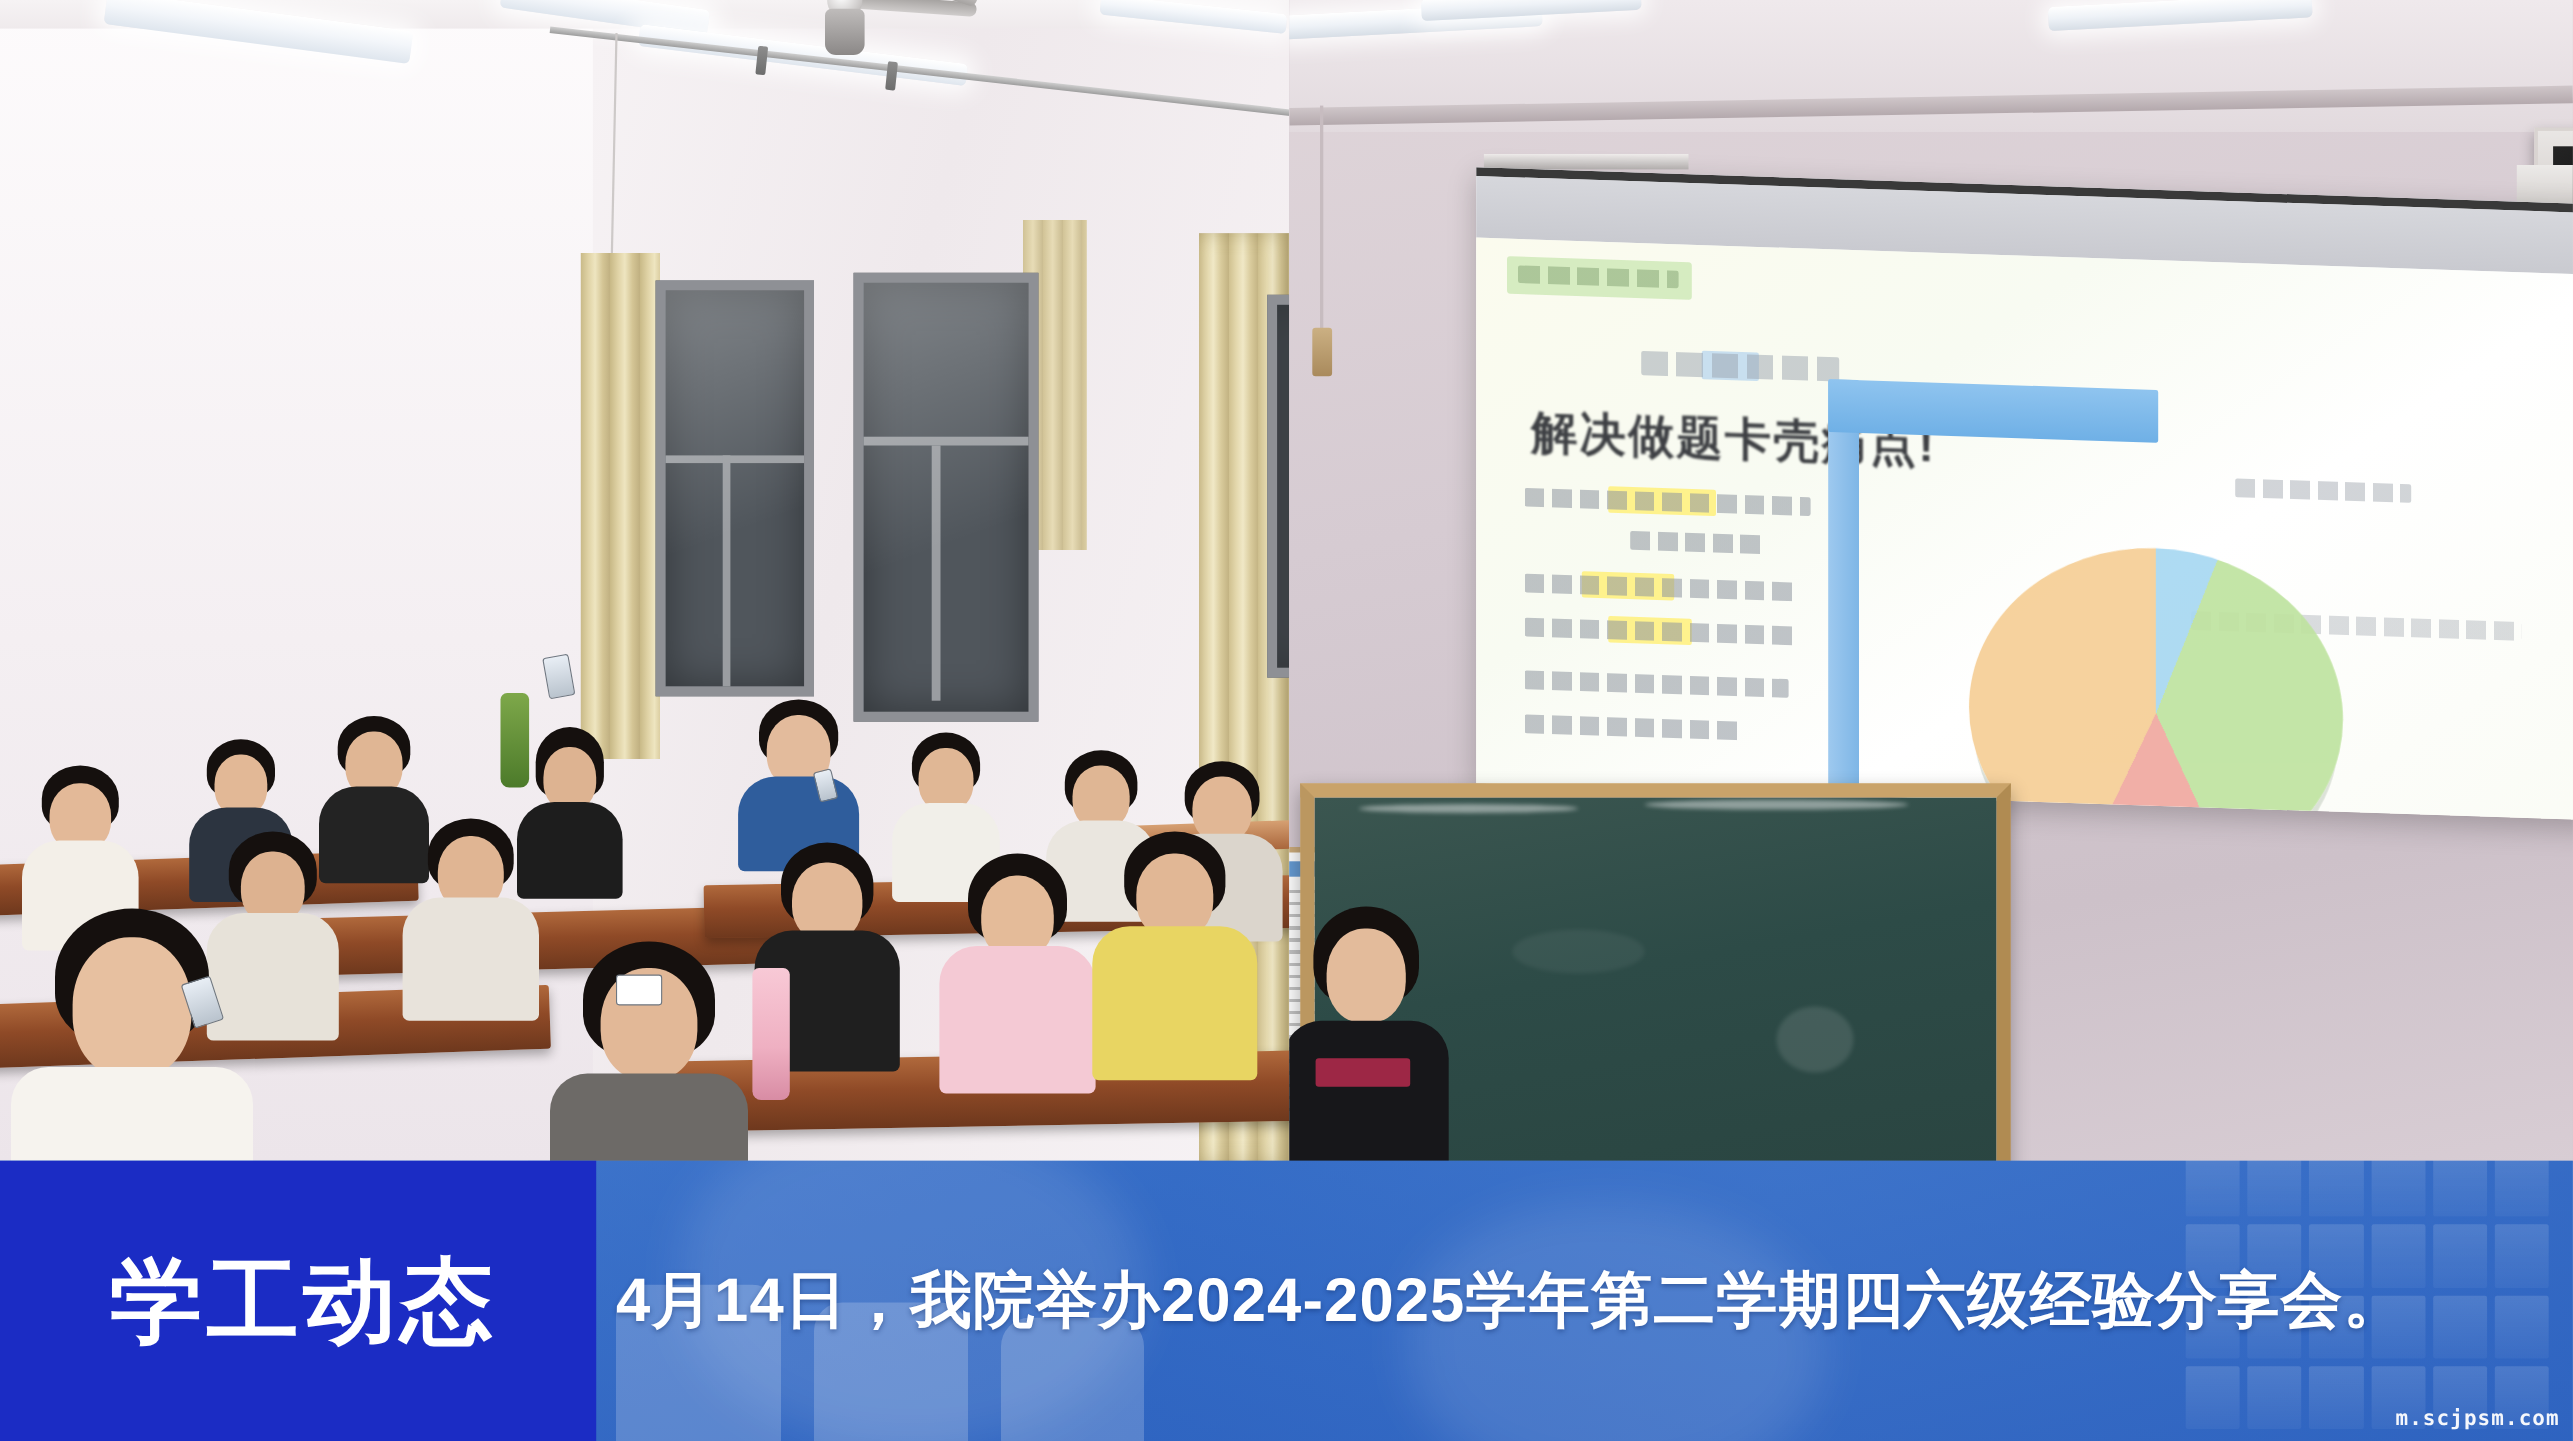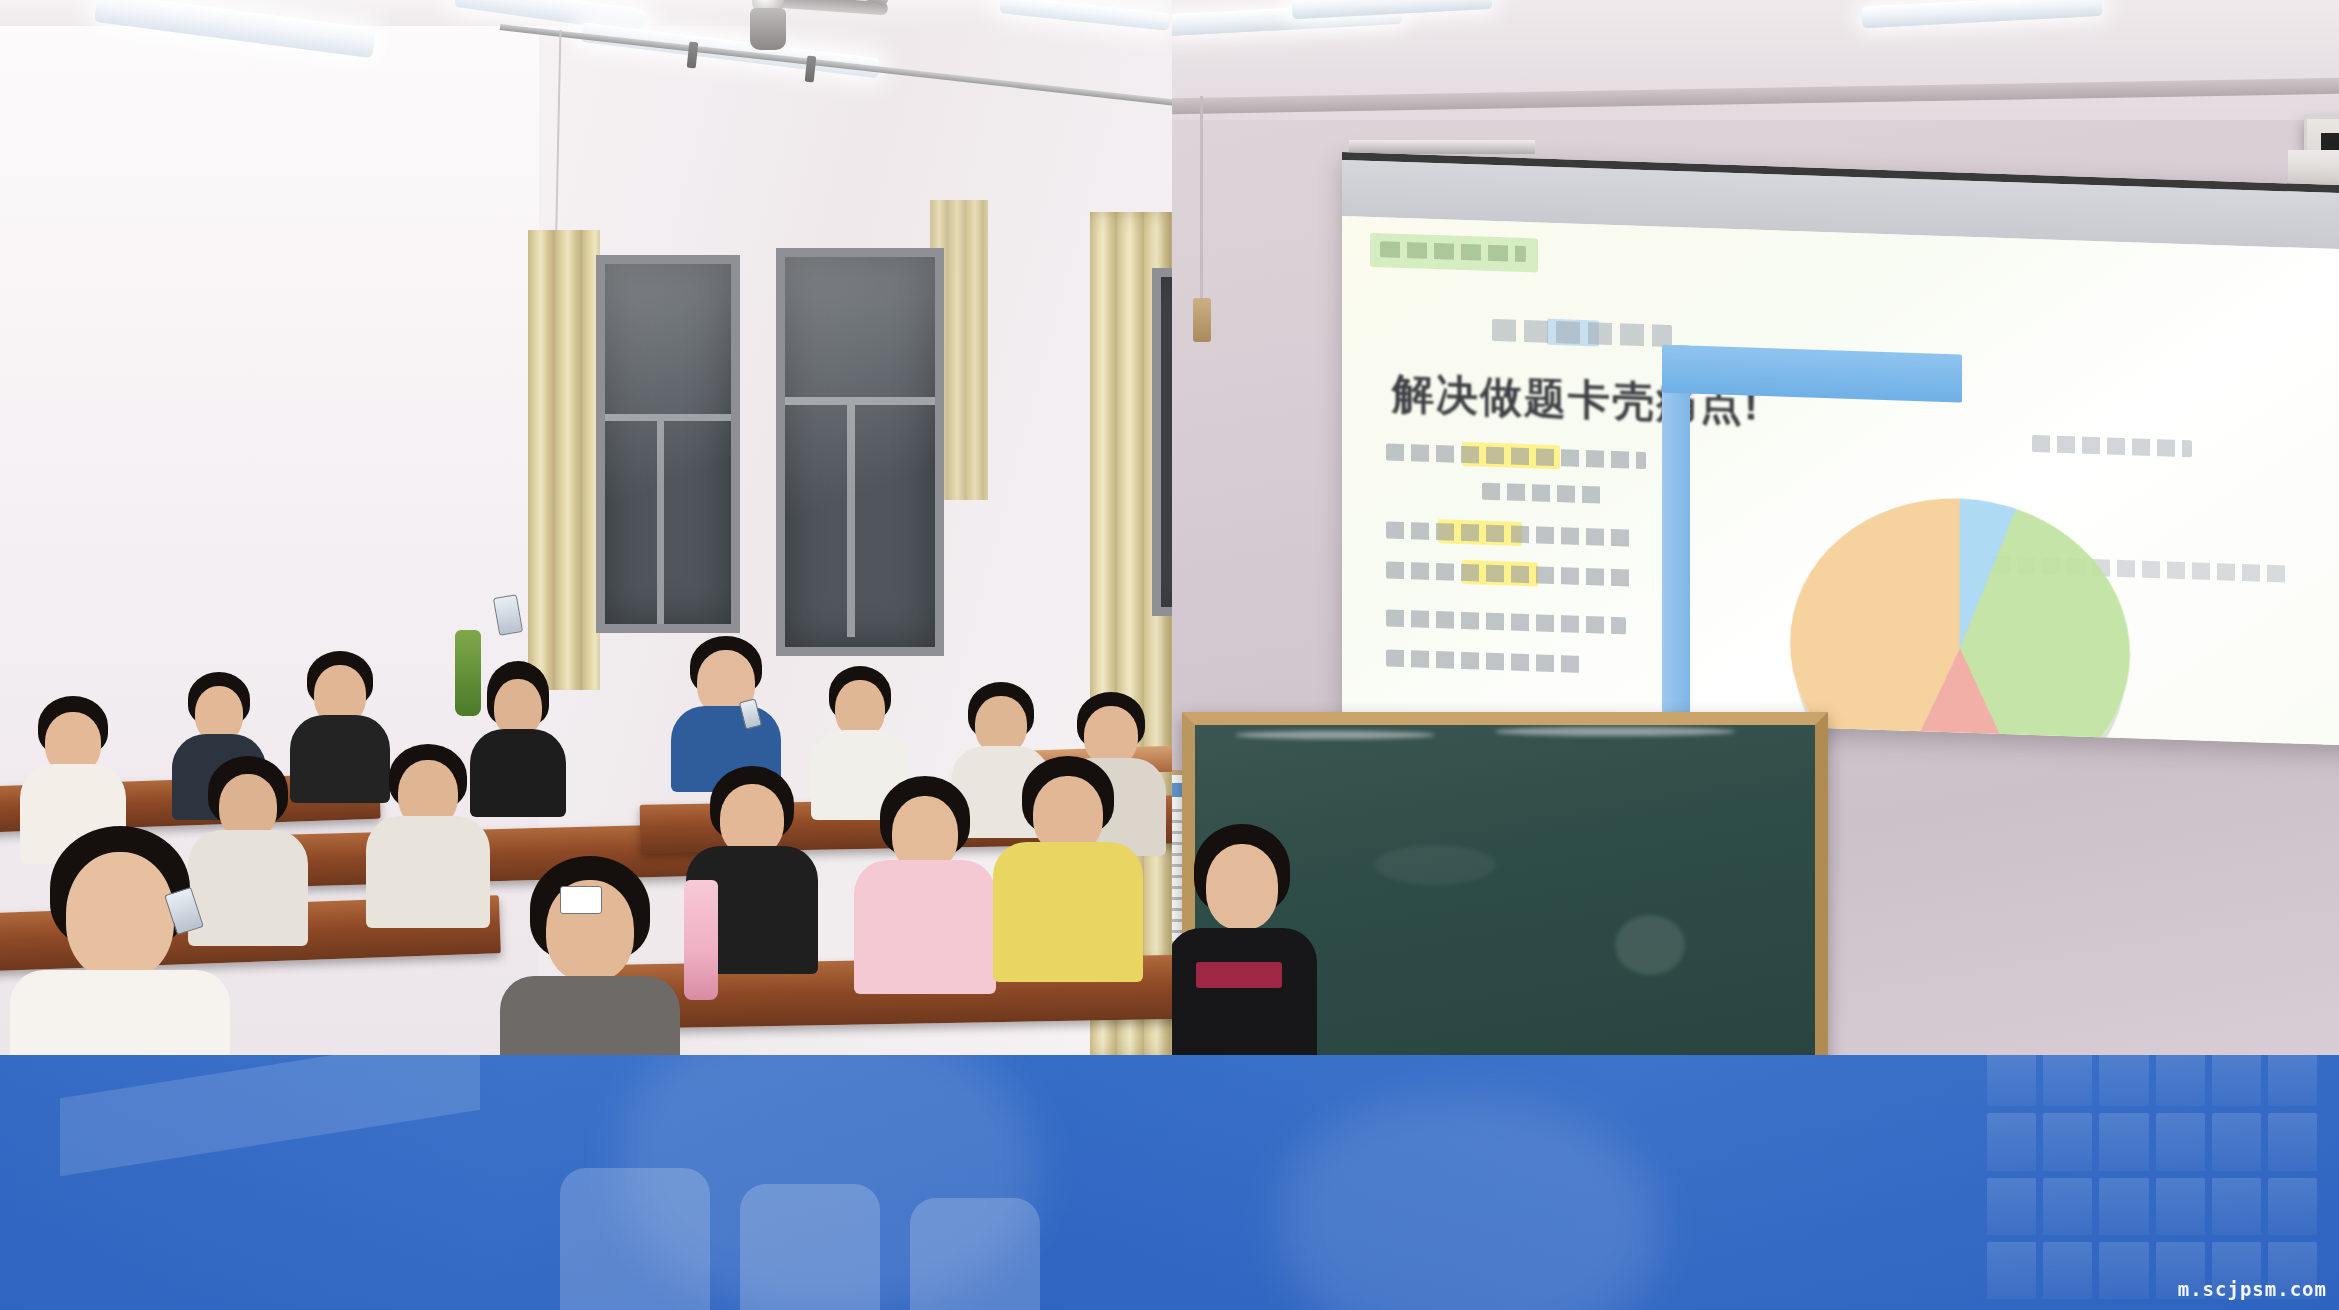--- a/index.html
+++ b/index.html
@@ -605,18 +605,24 @@
         <div class="seat-cell"></div>
         <div class="seat-cell"></div>
         <div class="seat-cell"></div>
         <div class="seat-cell"></div>
         <div class="seat-cell"></div>
         <div class="seat-cell"></div>
         <div class="seat-cell"></div>
       </div>
     </div>
 
-
+    <div class="banner-tag" id="banner-tag" style="background: rgb(27, 44, 196);">
+      <div class="banner-tag-text">学工动态</div>
+    </div>
+
+    <div class="banner-caption">
+      <div class="banner-caption-text">4月14日，我院举办2024-2025学年第二学期四六级经验分享会。</div>
+    </div>
 
     <div class="watermark">m.scjpsm.com</div>
   </div>
 
 </div>
 
 </body></html>

